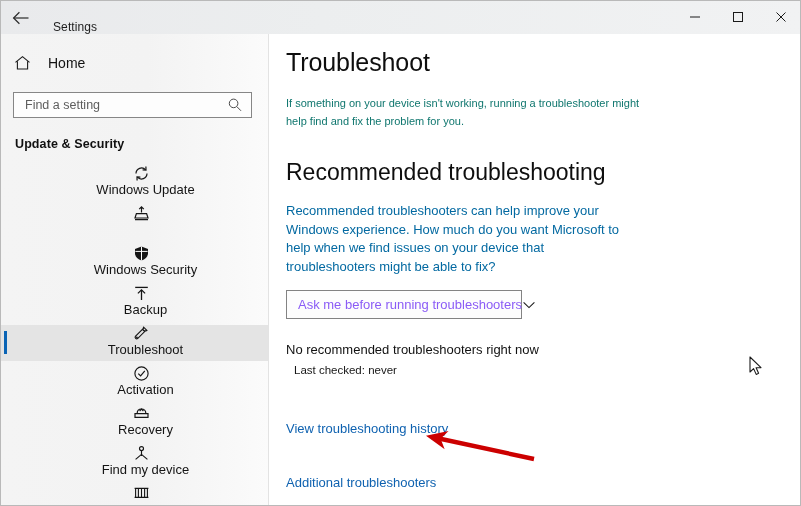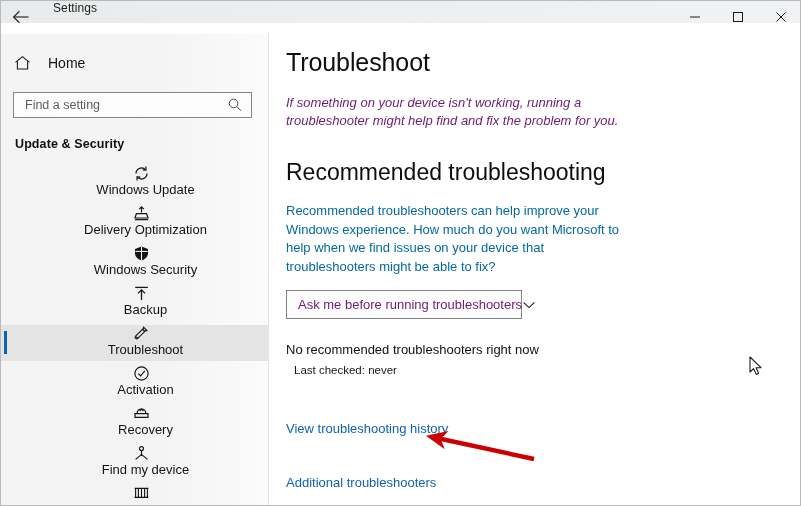--- a/index.html
+++ b/index.html
@@ -19,24 +19,24 @@
     background: #ffffff;
     box-sizing: border-box;
     border: 1px solid #b9b9b9;
   }
 
   
   .titlebar {
     position: absolute;
     left: 0; top: 0;
     width: 801px;
-    height: 22px;
+    height: 33px;
     background: linear-gradient(to right, #e9eaec 0%, #eceeef 40%, #f1f2f3 100%);
     display: flex;
-    align-items: flex-start;
+    align-items: flex-end;
   }
   .back-btn {
     width: 40px;
     height: 32px;
     display: flex;
     align-items: center;
     justify-content: center;
     color: #2a2a2a;
   }
   .back-btn svg { display:block; }
@@ -168,26 +168,25 @@
     overflow: hidden;
   }
   .page-title {
     font-size: 25px;
     color: #0e0e0e;
     font-weight: normal;
     margin: 14px 0 0 17px;
     letter-spacing: -.1px;
   }
   .intro {
-    font-size: 13px;
-    color: #701a75;
+    font-size: 11px;
+    color: #0f766e;
     line-height: 18px;
     margin: 17px 0 0 17px;
     width: 365px;
-    font-style: italic;
   }
   .sec-title {
     font-size: 23px;
     color: #0e0e0e;
     font-weight: normal;
     margin: 29px 0 0 17px;
   }
   .sec-body {
     font-size: 13px;
     color: #0369a1;
@@ -202,21 +201,21 @@
     border: 1px solid #838383;
     background: #fdfdfd;
     box-sizing: border-box;
     display: flex;
     align-items: center;
     justify-content: space-between;
     padding: 0 9px 0 11px;
   }
   .dropdown .val {
     font-size: 13px;
-    color: #701a75;
+    color: #8b5cf6;
     white-space: nowrap;
   }
   .chev { color: #1c1c1c; display:block; }
   .status-main {
     font-size: 13px;
     color: #111111;
     margin: 23px 0 0 17px;
   }
   .status-sub {
     font-size: 11.5px;
@@ -328,21 +327,20 @@
       </div>
 
       <div class="nav-item">
         <span class="nav-ico">
           <svg width="17" height="17" viewBox="0 0 17 17">
             <path d="M8.5 1.8 V7.6 M6.2 4.2 L8.5 1.8 L10.8 4.2" fill="none" stroke="#161616" stroke-width="1.2"></path>
             <path d="M3.4 8.6 H13.6 L15 13 H2 Z" fill="none" stroke="#161616" stroke-width="1.2"></path>
             <path d="M2 14.6 H15" stroke="#161616" stroke-width="1.3"></path>
           </svg>
         </span>
-        <span class="nav-label">Delivery Optimization</span>
       </div>
 
       <div class="nav-item">
         <span class="nav-ico">
           <svg width="17" height="17" viewBox="0 0 17 17">
             <path d="M8.5 1.5 L15 4 V8.2 C15 11.8 12.2 14.4 8.5 15.6 C4.8 14.4 2 11.8 2 8.2 V4 Z" fill="#161616"></path>
             <path d="M8.5 1.5 V15.6" stroke="#ffffff" stroke-width="1"></path>
             <path d="M2.4 6.4 H14.6" stroke="#ffffff" stroke-width="1"></path>
           </svg>
         </span>

